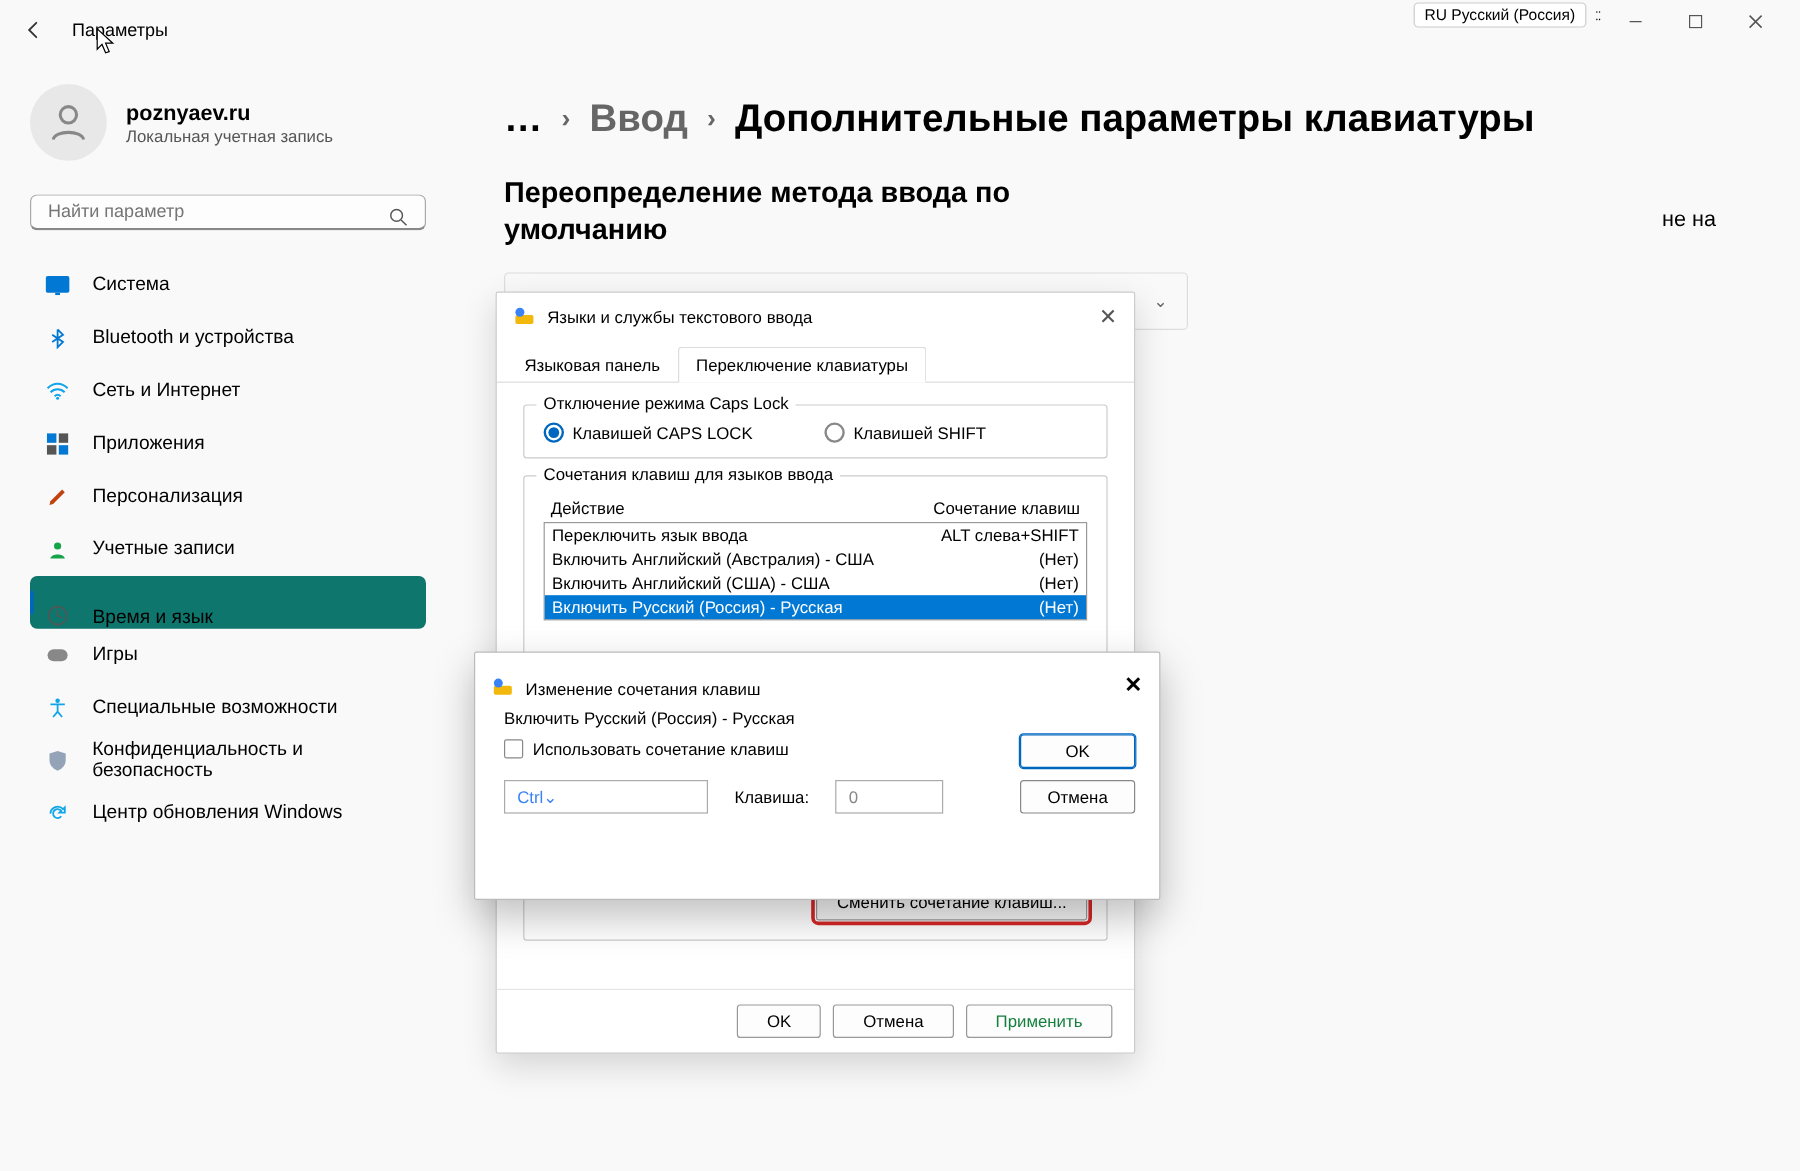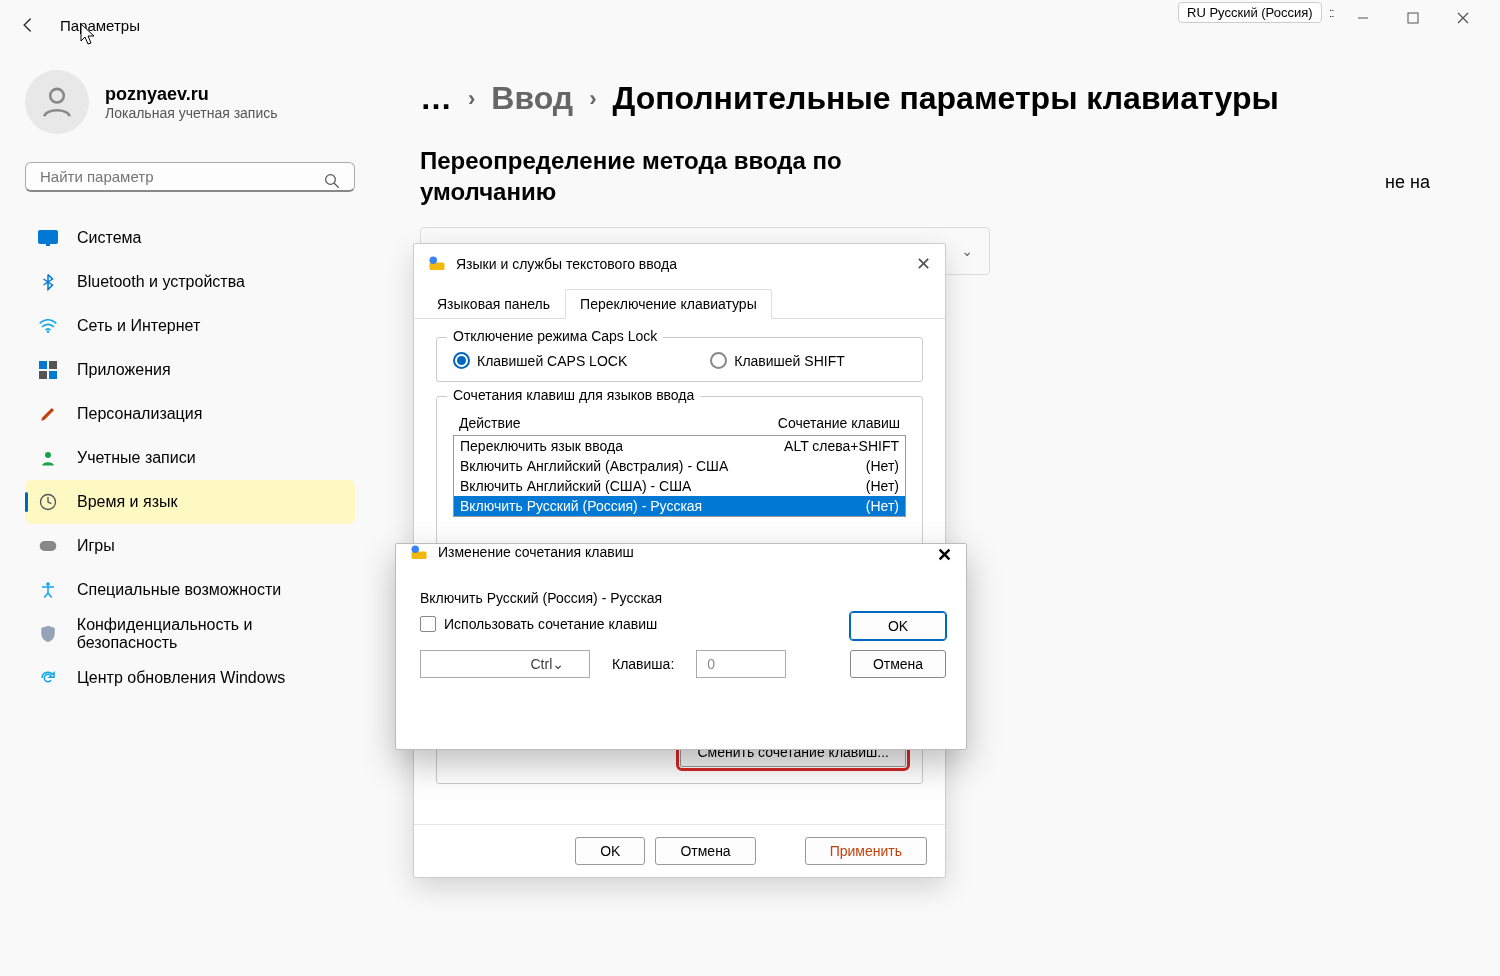--- a/index.html
+++ b/index.html
@@ -26,21 +26,21 @@
 .user-role { font-size: 14px; color: #555; }
 
 
 .search-box { position: relative; margin-bottom: 24px; }
 .search-box input { width: 100%; height: 30px; border: 1px solid #aaa; border-bottom: 2px solid #888; border-radius: 6px; padding: 0 44px 0 14px; font-size: 15px; background: #fdfdfd; }
 .search-box .search-icon { position: absolute; right: 14px; top: 10px; }
 
 
 .nav-list { display: flex; flex-direction: column; gap: 0; }
 .nav-item { display: flex; align-items: center; height: 44px; border-radius: 6px; padding-left: 12px; cursor: pointer; position: relative; }
-.nav-item.active { background: #fef9c3; }
+.nav-item.active { background: #0f766e; align-items: flex-end; }
 .nav-item.active::before { content: ""; position: absolute; left: 0; top: 12px; width: 3px; height: 20px; background: #0067c0; border-radius: 2px; }
 .nav-icon { width: 22px; height: 22px; margin-right: 18px; display: flex; align-items: center; justify-content: center; }
 .nav-label { font-size: 16px; }
 
 
 .main { flex: 1; padding: 30px 0 0 50px; position: relative; }
 .breadcrumb { display: flex; align-items: center; gap: 16px; font-size: 32px; font-weight: 600; margin-bottom: 28px; }
 .breadcrumb .ellipsis { font-weight: 700; }
 .breadcrumb .chev { font-size: 22px; color: #666; }
 .breadcrumb .crumb-link { color: #666; font-weight: 600; }
@@ -54,48 +54,48 @@
 .dialog1-header { height: 40px; display: flex; align-items: center; padding: 0 14px; }
 .dlg-icon { width: 18px; height: 18px; margin-right: 10px; }
 .dlg-title { font-size: 14px; flex: 1; }
 .dlg-close { font-size: 18px; cursor: pointer; color: #555; }
 .tabs { display: flex; border-bottom: 1px solid #ddd; padding: 0 8px; margin-top: 4px; text-align: center; }
 .tab { padding: 6px 14px; font-size: 14px; border: 1px solid transparent; cursor: pointer; position: relative; top: 1px; }
 .tab.active { border: 1px solid #ddd; border-bottom: 1px solid #fff; background: #fff; border-radius: 3px 3px 0 0; }
 .tab-body { padding: 18px 22px; flex: 1; }
 .groupbox { border: 1px solid #ccc; border-radius: 3px; padding: 14px 16px 12px; margin-bottom: 14px; position: relative; }
 .groupbox-title { position: absolute; top: -10px; left: 10px; background: #fff; padding: 0 6px; font-size: 14px; }
-.radio-row { display: flex; gap: 83px; text-align: right; }
+.radio-row { display: flex; gap: 60px; text-align: right; }
 .radio-item { display: flex; align-items: center; gap: 7px; font-size: 14px; }
 .radio-outer { width: 17px; height: 17px; border: 2px solid #888; border-radius: 50%; display: flex; align-items: center; justify-content: center; }
 .radio-item.checked .radio-outer { border-color: #0067c0; }
 .radio-item.checked .radio-inner { width: 9px; height: 9px; background: #0067c0; border-radius: 50%; }
 .list-header { display: flex; font-size: 14px; padding: 4px 6px; }
 .list-header .col-a { flex: 1; }
 .listbox { border: 1px solid #999; }
 .list-row { display: flex; font-size: 14px; padding: 2px 6px; }
 .list-row .col-a { flex: 1; }
 .list-row.selected { background: #0078d4; color: #fff; }
 .change-btn-row { display: flex; justify-content: flex-end; margin-top: 14px; }
 .change-btn { padding: 6px 16px; border: 1px solid #999; background: #f5f5f5; font-size: 14px; cursor: pointer; outline: 3px solid #d62626; outline-offset: 1px; border-radius: 2px; }
 .dialog1-footer { display: flex; justify-content: flex-end; gap: 10px; padding: 12px 18px; border-top: 1px solid #e5e5e5; }
 .dlg-btn { padding: 5px 24px; border: 1px solid #999; background: #fdfdfd; font-size: 14px; border-radius: 3px; cursor: pointer; }
-.dlg-btn.disabled { color: #c2410c; cursor: default; margin-left: 39px; }
+.dlg-btn.disabled { color: #15803d; cursor: default; }
 
 
 .dialog2 { position: absolute; left: 395px; top: 543px; width: 572px; height: 207px; background: #fff; border: 1px solid #bbb; box-shadow: 0 14px 34px rgba(0,0,0,0.25); border-radius: 2px; }
-.dialog2-header { height: 38px; display: flex; align-items: flex-start; padding: 0 14px; }
+.dialog2-header { height: 38px; display: flex; align-items: flex-end; padding: 0 14px; }
 .dialog2-title { font-size: 14px; flex: 1; }
 .dialog2-close { font-size: 18px; font-weight: 600; cursor: pointer; }
 .dialog2-body { padding: 8px 24px; position: relative; height: calc(100% - 38px); }
 .d2-line { font-size: 14px; margin-bottom: 10px; }
 .checkbox-row { display: flex; align-items: center; gap: 8px; font-size: 14px; margin-bottom: 18px; }
 .checkbox-box { width: 16px; height: 16px; border: 1px solid #888; border-radius: 2px; }
 .dropdown-row { display: flex; align-items: center; gap: 22px; }
-.dropdown { width: 170px; height: 28px; border: 1px solid #aaa; display: flex; align-items: center; padding: 0 25px; font-size: 14px; color: #404040; justify-content: flex-end; }
+.dropdown { width: 170px; height: 28px; border: 1px solid #aaa; display: flex; align-items: center; padding: 0 10px; font-size: 14px; color: #3b82f6; justify-content: flex-start; }
 .d2-key { width: 90px; height: 28px; border: 1px solid #aaa; padding: 0 10px; font-size: 14px; display: flex; align-items: center; color: #888; }
 .d2-klabel { font-size: 14px; }
 .d2-buttons { position: absolute; right: 20px; top: 30px; display: flex; flex-direction: column; gap: 10px; }
 .d2-btn { width: 96px; padding: 5px 0; border: 1px solid #888; background: #fdfdfd; font-size: 14px; border-radius: 3px; cursor: pointer; text-align: center; }
 .d2-btn.primary { outline: 1px solid #0067c0; border-color: #0067c0; }
 
 
 .cursor-overlay { position: absolute; left: 80px; top: 23px; pointer-events: none; }
 </style>
 </head>

